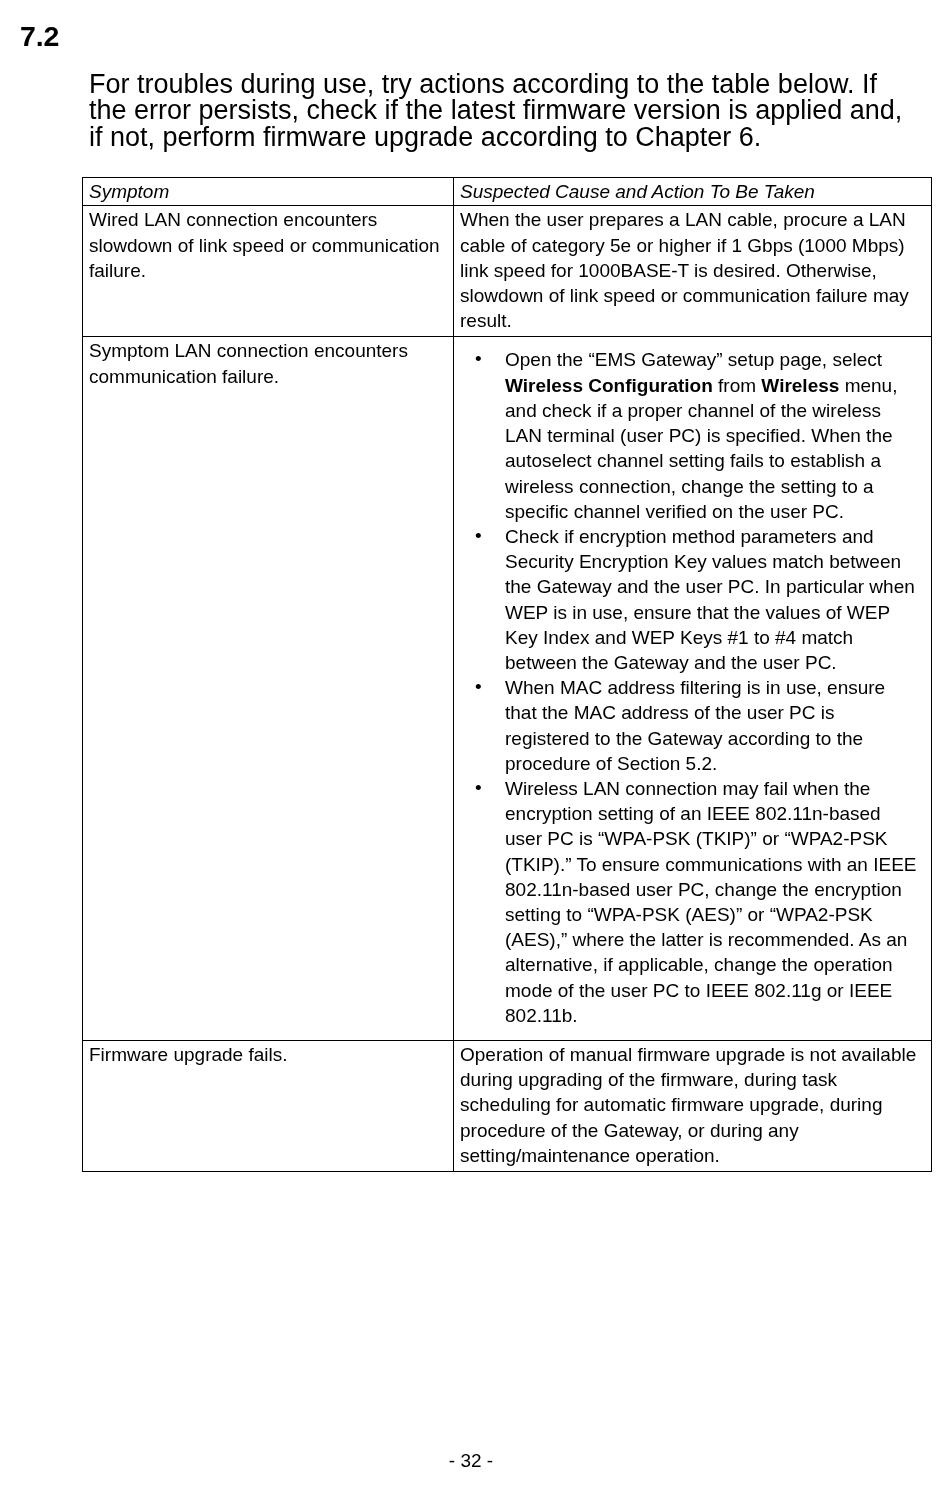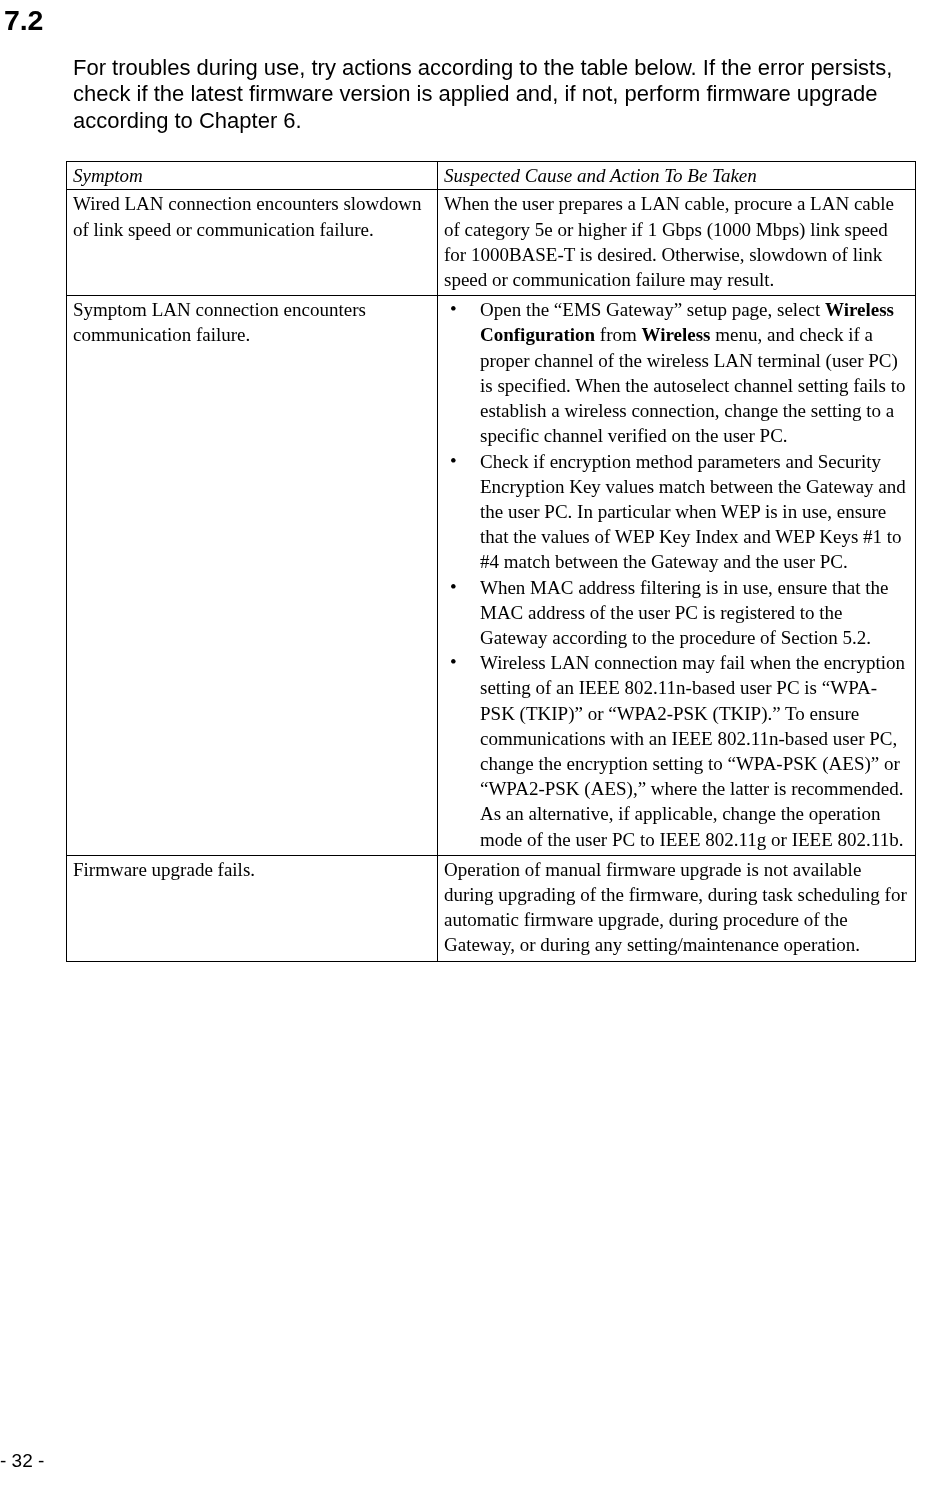--- a/index.html
+++ b/index.html
@@ -15,21 +15,21 @@
     font-family: "Liberation Sans", sans-serif;
     color: #000000;
     -webkit-font-smoothing: antialiased;
   }
 
   .page {
     position: relative;
     width: 942px;
     height: 1490px;
     box-sizing: border-box;
-    padding: 0;
+    padding: 16px;
     overflow: hidden;
   }
 
   
   .section-heading {
     display: flex;
     align-items: baseline;
     margin: 0;
     padding: 4px 0 0 4px;
     font-size: 28.5px;
@@ -42,30 +42,29 @@
     flex: 0 0 76px;
   }
   .section-title {
     flex: 1 1 auto;
   }
 
   
   .intro {
     margin: 18px 0 0 0;
     padding: 0 22px 0 73px;
-    font-size: 22px;
+    font-size: 27px;
     line-height: 26.5px;
     text-align: left;
   }
 
   
   .tbl-wrap {
     margin: 27px 0 0 0;
     padding: 0 0 0 66px;
-    font-family: Liberation Serif, serif;
   }
   table.trouble {
     border-collapse: collapse;
     width: 849px;
     table-layout: fixed;
     font-size: 19px;
     line-height: 25.2px;
   }
   table.trouble col.c1 { width: 371px; }
   table.trouble col.c2 { width: 478px; }
@@ -79,21 +78,21 @@
     font-weight: normal;
   }
   table.trouble thead th {
     font-style: italic;
     padding-bottom: 1px;
   }
 
   
   ul.bullets {
     list-style: none;
-    margin: 0;
+    margin: 9px;
     padding: 0;
   }
   ul.bullets > li {
     position: relative;
     padding-left: 36px;
     margin: 0 0 0 0;
   }
   ul.bullets > li::before {
     content: "\2022";
     position: absolute;
@@ -103,21 +102,21 @@
     line-height: 25.2px;
   }
   .b { font-weight: bold; }
 
   
   .footer {
     position: absolute;
     left: 0;
     right: 0;
     bottom: 17px;
-    text-align: left;
+    text-align: center;
     font-size: 19px;
     line-height: 24px;
   }
 </style>
 </head>
 <body>
 
 <div class="page">
 
   <h1 class="section-heading">

